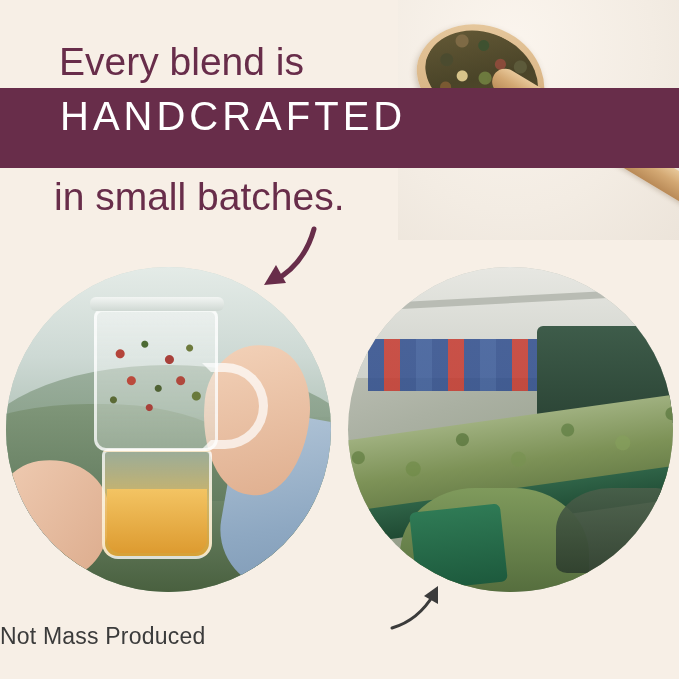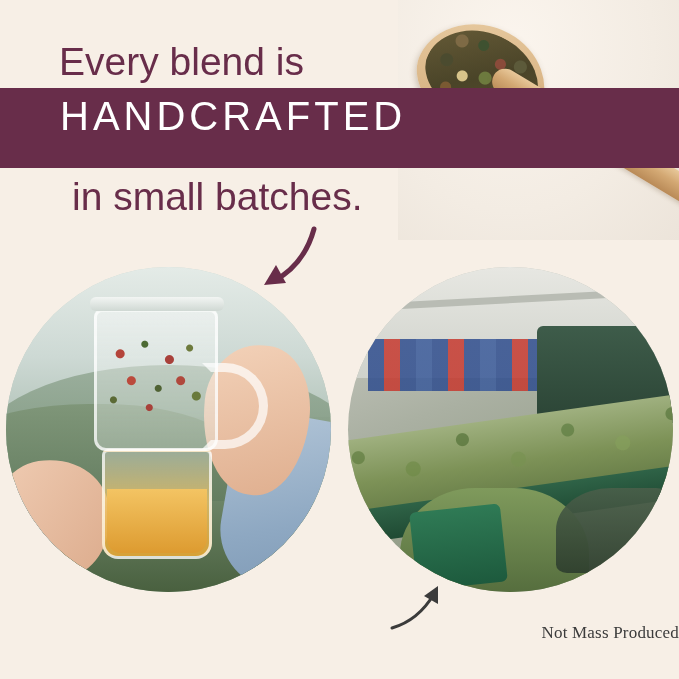--- a/index.html
+++ b/index.html
@@ -109,21 +109,21 @@
     position: absolute;
     left: 59px;
     top: 38px;
     color: #682d4a;
     font-size: 39px;
     line-height: 48px;
     font-weight: 400;
   }
   .line3 {
     position: absolute;
-    left: 72px;
+    left: 54px;
     top: 173px;
     color: #682d4a;
     font-size: 39px;
     line-height: 48px;
     font-weight: 400;
   }
 
   
   .arrow-top { position: absolute; left: 252px; top: 225px; width: 70px; height: 70px; }
   .arrow-bottom { position: absolute; left: 388px; top: 584px; width: 62px; height: 48px; }
@@ -299,25 +299,24 @@
     border-radius: 50% 10% 40% 10%;
     opacity: .9;
   }
 
   
   .caption {
     position: absolute;
     left: 0;
     top: 623px;
     width: 679px;
-    text-align: right;
+    text-align: left;
     color: #3b3b3b;
-    font-size: 17px;
+    font-size: 23px;
     letter-spacing: .2px;
-    font-family: Liberation Serif, serif;
   }
 </style>
 </head>
 <body>
 
 <div class="canvas">
 
   <div class="spoon-photo">
     <div class="bg"></div>
     <div class="spoon-bowl"></div>

